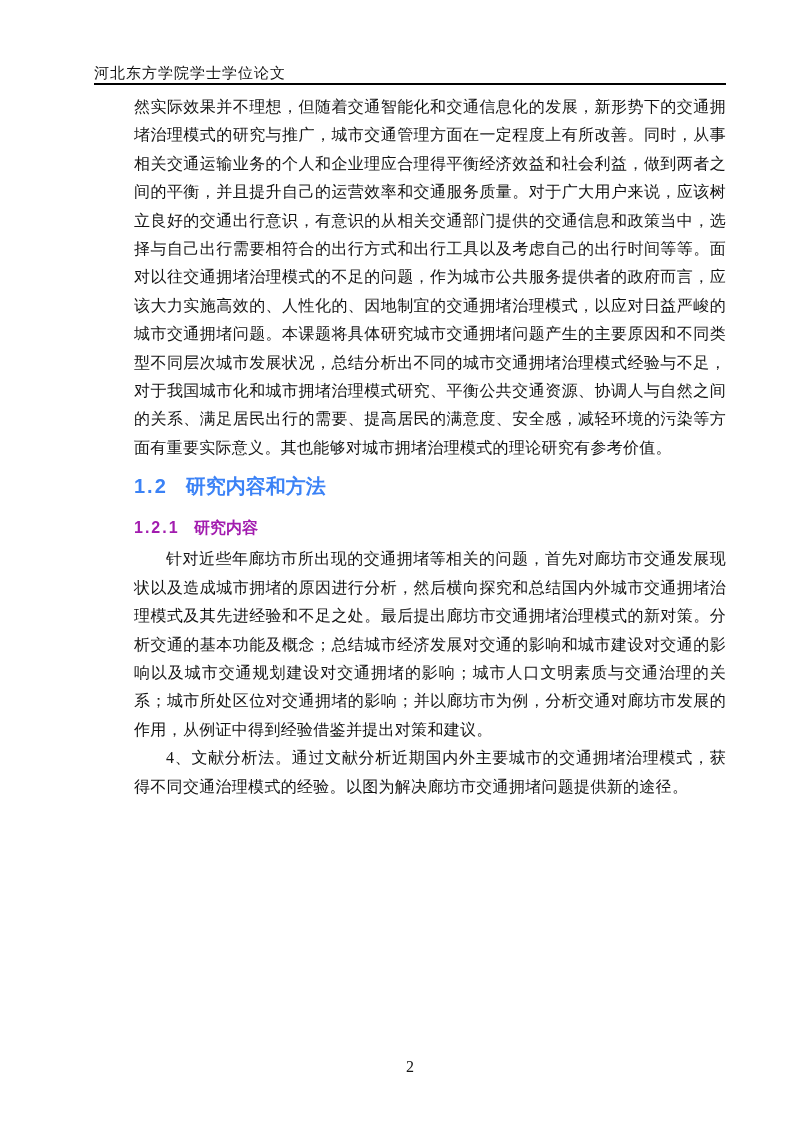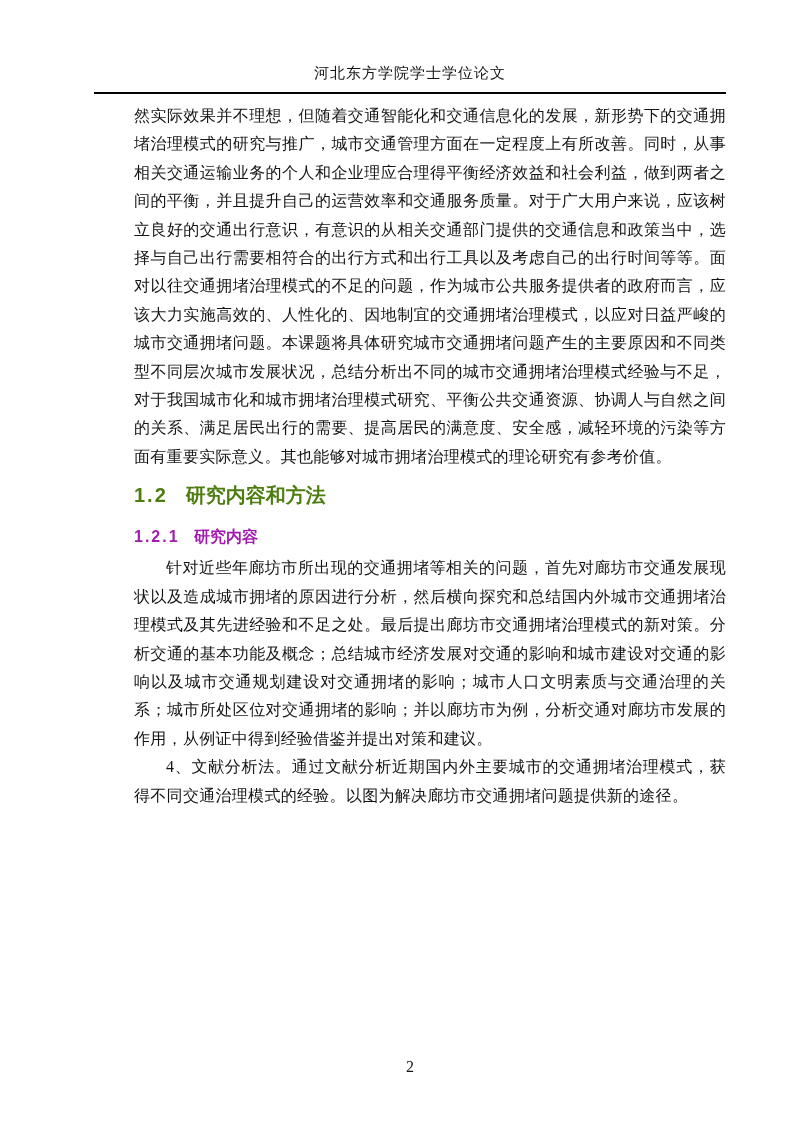--- a/index.html
+++ b/index.html
@@ -11,44 +11,42 @@
     font-family: "Liberation Serif", "DejaVu Serif", serif;
     color: #141414;
   }
   .page-column {
     position: absolute;
     left: 94px; top: 0;
     width: 632px;
   }
   .page-header {
     margin-top: 63px;
-    text-align: center;
     font-size: 15px;
     line-height: 20px;
-    padding-bottom: 9px;
     border-bottom: 2px solid #000000;
     letter-spacing: 1px;
   }
   .content { margin-top: 0; margin-left: 40px; }
   .content p {
     margin: 0;
     font-size: 16px;
     line-height: 28.4px;
     text-align: justify;
     letter-spacing: 0.3px;
   }
   .content p.indent { text-indent: 2em; }
   .content p.first { margin-top: 8px; }
   h2.sec {
     font-family: "Liberation Sans", "DejaVu Sans", sans-serif;
     font-size: 20px;
     font-weight: bold;
     line-height: 28px;
     margin: 10px 0 0 0;
-    color: #4d7c0f;
+    color: #3b82f6;
   }
   h3.subsec {
     font-family: "Liberation Sans", "DejaVu Sans", sans-serif;
     font-size: 16px;
     font-weight: bold;
     line-height: 26px;
     margin: 15px 0 4px 0;
     color: #a21caf;
   }
   .h-num { margin-right: 0.9em; letter-spacing: 2px; }

